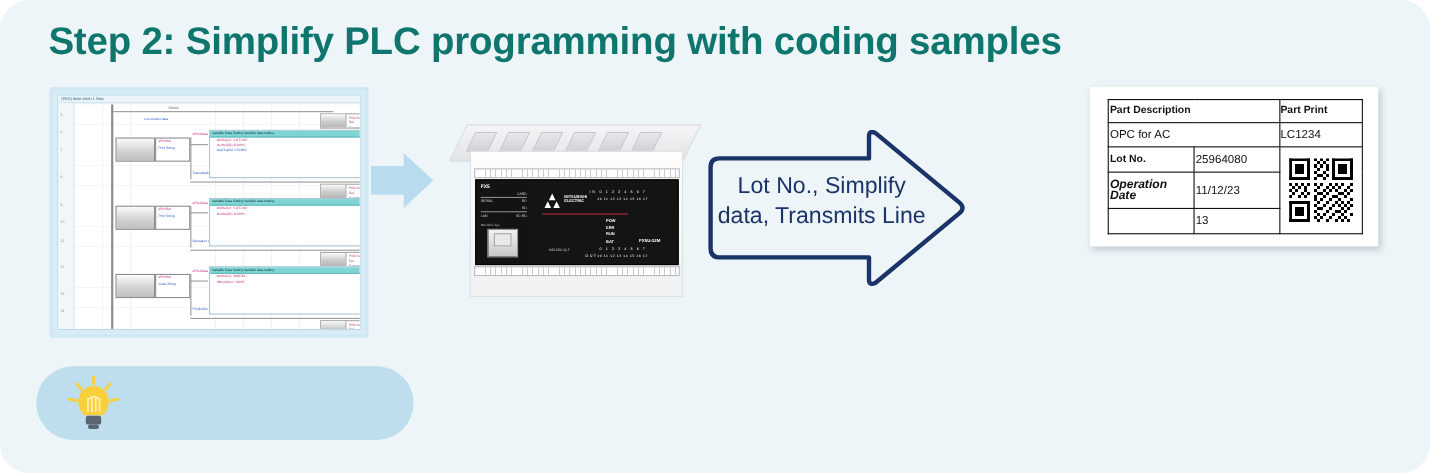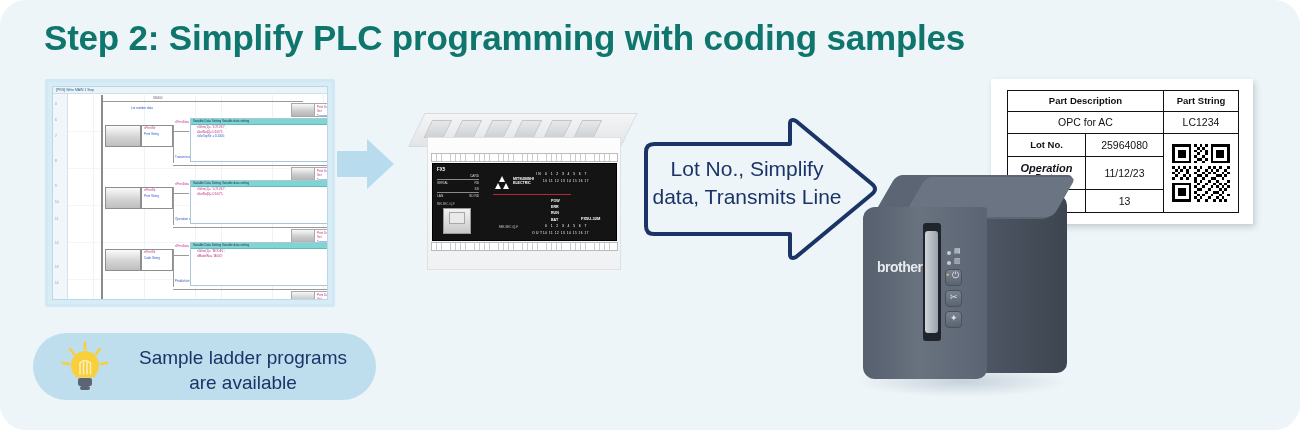--- a/index.html
+++ b/index.html
@@ -153,21 +153,21 @@
   
   #label-card{
     position:absolute;left:991px;top:79px;width:262px;height:145px;
     background:#ffffff;box-shadow:2px 3px 6px rgba(40,60,80,.22);
   }
   #label-table{
     position:absolute;left:16px;top:11px;width:232px;height:123px;
     border-collapse:collapse;table-layout:fixed;
   }
   #label-table td{
-    border:1.6px solid #111;font-size:10.5px;color:#111;text-align:center;
+    border:1.6px solid #111;font-size:10.5px;color:#111;
     padding:2px 1px;
   }
   #label-table td.hdr{font-weight:bold;font-size:9.5px;}
   #label-table td.rowlbl{font-weight:bold;font-size:9.5px;width:62px;}
   #label-table td.rowlbl.sm{font-size:11px;line-height:10px;font-style:italic;}
   .qrcell{width:74px;padding:0 !important;}
   #qr{width:58px;height:58px;margin:1px auto;display:block;}
 
   
   #printer{position:absolute;left:845px;top:175px;width:240px;height:232px;}
@@ -416,21 +416,21 @@
   <div id="data-arrow-text">
     <div>Lot No., Simplify</div>
     <div>data, Transmits Line</div>
   </div>
 
   <div id="label-card">
     <table id="label-table">
       <tbody>
           <tr>
         <td class="hdr" colspan="2">Part Description</td>
-        <td class="hdr qrcell">Part String</td>
+        <td class="hdr qrcell">Part Print</td>
       </tr>
       <tr>
         <td colspan="2">OPC for AC</td>
         <td class="qrcell">LC1234</td>
       </tr>
       <tr>
         <td class="rowlbl">Lot No.</td>
         <td>25964080</td>
         <td class="qrcell" rowspan="3">
           <svg id="qr" viewBox="0 0 21 21" shape-rendering="crispEdges">
@@ -562,45 +562,20 @@
         <td>11/12/23</td>
       </tr>
       <tr>
         <td class="rowlbl sm"></td>
         <td>13</td>
       </tr>
     </tbody>
       </table>
   </div>
 
-  <div id="printer">
-    <div class="pr-shadow"></div>
-    <div class="pr-side"></div>
-    <div class="pr-topface"></div>
-    <div class="pr-topface2"></div>
-    <div class="pr-front"></div>
-    <div class="pr-slot"></div>
-    <div class="pr-slotlip"></div>
-    <div class="pr-brand">brother</div>
-
-    <div class="pr-led" style="top:76px;"></div>
-    <div class="pr-led" style="top:86px;"></div>
-    <div class="pr-glyph" style="left:109px;top:72px;font-size:7px;">▤</div>
-    <div class="pr-glyph" style="left:109px;top:82px;font-size:7px;">▥</div>
-
-    <div class="pr-btn" style="top:94px;"></div>
-    <div class="pr-glyph" style="left:101px;top:96px;font-size:5px;color:#e8c14a;">●</div>
-    <div class="pr-glyph" style="left:107px;top:95px;">⏻</div>
-
-    <div class="pr-btn" style="top:115px;"></div>
-    <div class="pr-glyph" style="left:105px;top:117px;">✂</div>
-
-    <div class="pr-btn" style="top:136px;"></div>
-    <div class="pr-glyph" style="left:105px;top:138px;">✦</div>
-  </div>
 
   <div id="callout">
     <svg id="bulb" viewBox="0 0 52 52">
       <g stroke="#f9cf3c" stroke-width="2.6" stroke-linecap="round">
         <line x1="26" y1="2" x2="26" y2="8"></line>
         <line x1="11" y1="8" x2="15" y2="13"></line>
         <line x1="41" y1="8" x2="37" y2="13"></line>
         <line x1="4" y1="22" x2="10" y2="23"></line>
         <line x1="48" y1="22" x2="42" y2="23"></line>
       </g>
@@ -608,19 +583,15 @@
       <g stroke="#fdf0bb" stroke-width="1.5" stroke-linecap="round" fill="none">
         <path d="M21,22 L21,33"></path>
           <path d="M24.5,21 L24.5,33"></path>
           <path d="M28,21 L28,33"></path>
           <path d="M31.5,22 L31.5,33"></path>
         <path d="M21,22 Q26,17 31.5,22"></path>
       </g>
       <rect x="19" y="37" width="14" height="8" rx="2" fill="#5c6573"></rect>
       <rect x="21" y="45" width="10" height="4" rx="2" fill="#5c6573"></rect>
     </svg>
-    <div id="callout-text">
-      <div>Sample ladder programs</div>
-      <div>are available</div>
-    </div>
   </div>
 
 </div>
 
 </body></html>

